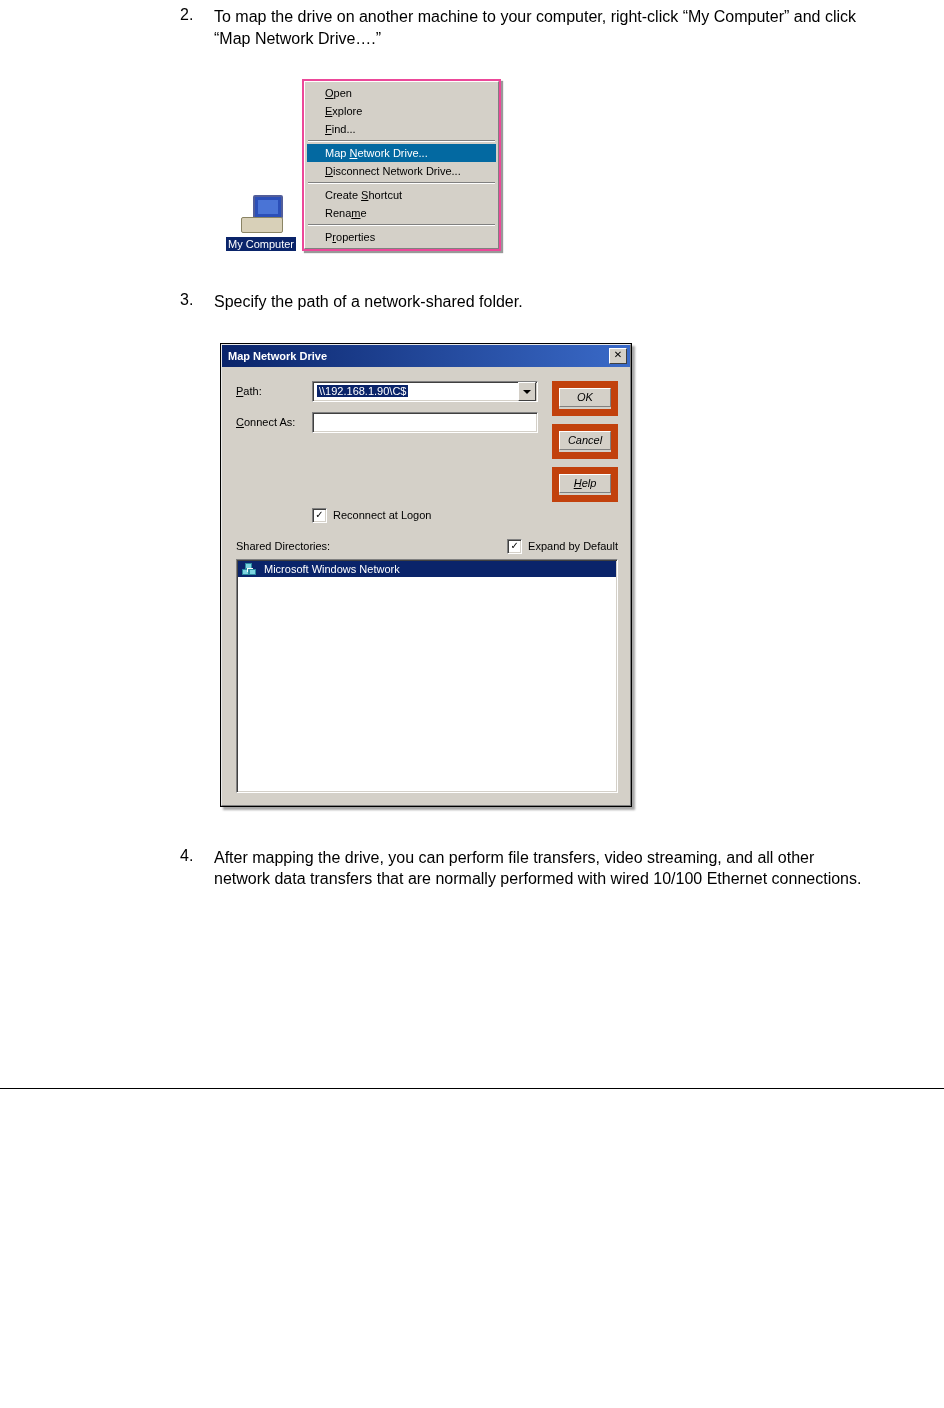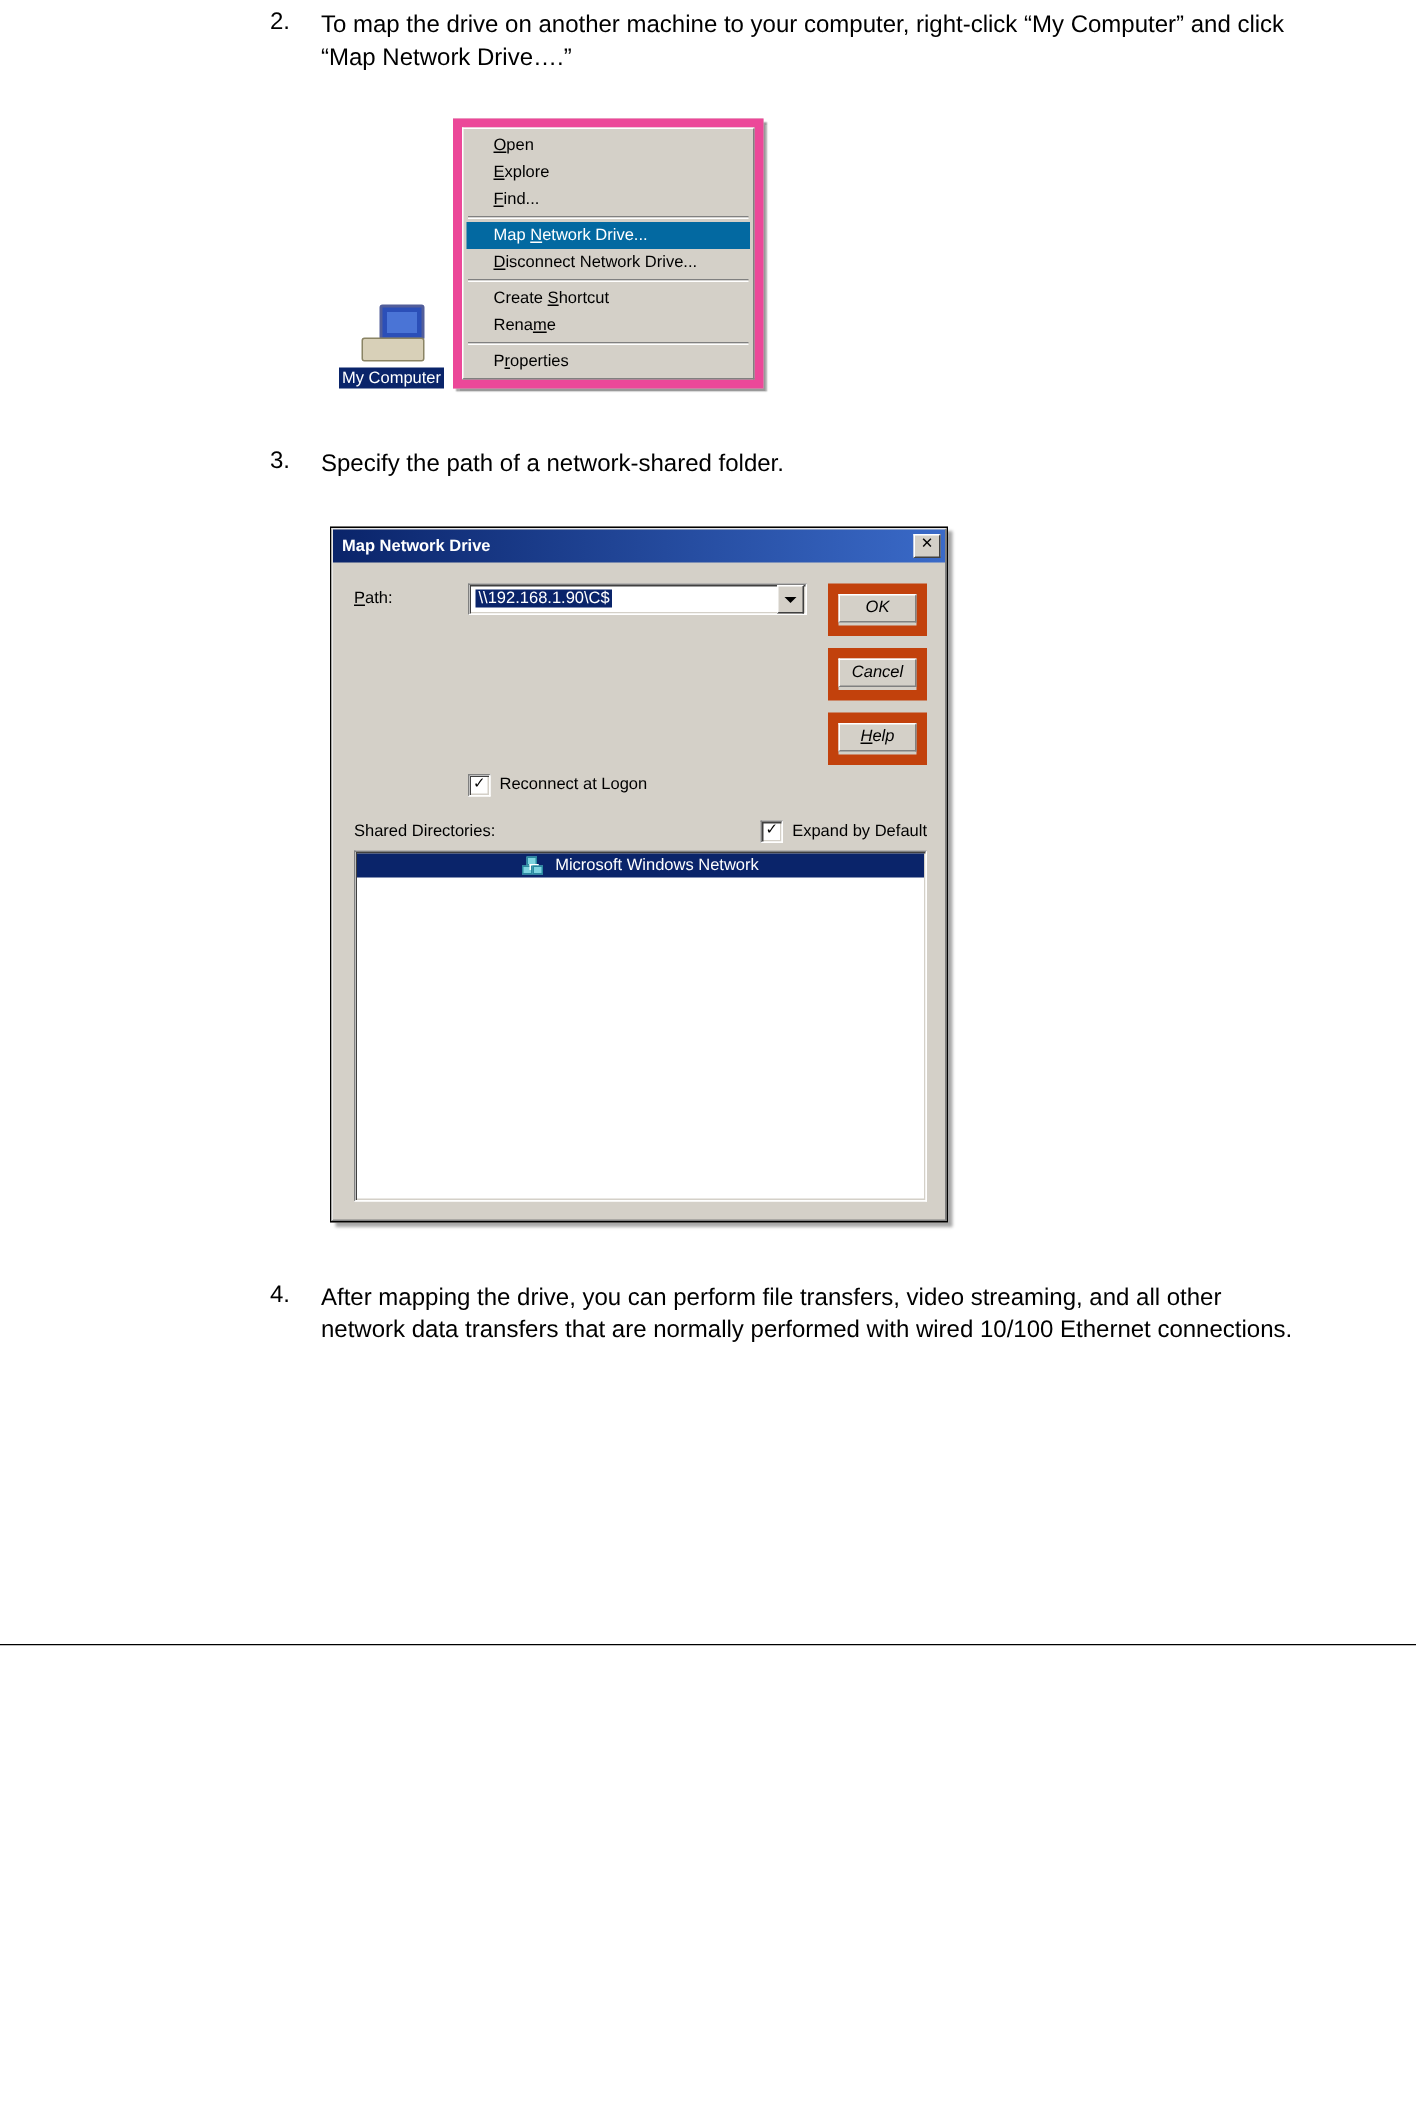--- a/index.html
+++ b/index.html
@@ -61,21 +61,21 @@
     background:#d8d0b8; border:1px solid #8a8464; border-radius:2px;
   }
   .my-computer-label {
     background:#0a246a; color:#fff; font-family:"Tahoma",sans-serif;
     font-size:11px; padding:1px 2px; margin-top:2px;
   }
   .context-menu {
     font-family:"Tahoma","MS Sans Serif",sans-serif;
     font-size:11px;
     background:#d4d0c8;
-    border:6px solid #ec4899;
+    border:2px solid #ec4899;
     box-shadow: 2px 2px 1px rgba(0,0,0,0.4);
     width: 195px;
   }
   .cm-inner {
     border-top:1px solid #fff; border-left:1px solid #fff;
     border-right:1px solid #808080; border-bottom:1px solid #808080;
     padding:2px;
   }
   .cm-item {
     padding: 3px 14px 3px 18px;
@@ -202,21 +202,21 @@
     height:230px;
     background:#fff;
     border:1px solid #808080;
     border-right-color:#fff; border-bottom-color:#fff;
     box-shadow: inset 1px 1px 0 #404040, inset -1px -1px 0 #d4d0c8;
     padding:1px;
   }
   .list-item-sel {
     background:#0a246a; color:#fff;
     padding:2px 4px;
-    display:flex; align-items:center;justify-content:center;
+    display:flex; align-items:center;
   }
   .net-icon {
     width:14px; height:12px; margin-right:8px; position:relative;
   }
   .net-icon::before,.net-icon::after{
     content:'';position:absolute;width:5px;height:4px;background:#7dd4e0;border:1px solid #2a8aa0;
   }
   .net-icon::before{left:0;top:6px;}
   .net-icon::after{right:0;top:6px;}
   .net-icon-stem{position:absolute;left:3px;top:0;width:5px;height:4px;background:#7dd4e0;border:1px solid #2a8aa0;}
@@ -284,20 +284,28 @@
                 <div class="lbl"><span class="ul">P</span><span>ath:</span></div>
                 <div class="field">
                   <div class="combo">
                     <span class="path-sel">\\192.168.1.90\C$</span>
                     <div class="dd-btn">
                         <div class="dd-arrow"></div>
                       </div>
                   </div>
                 </div>
               </div>
+              <div class="row">
+                <div class="lbl"><span class="ul">C</span><span>onnect As:</span></div>
+                <div class="field">
+                  <div class="textin">
+                      <span></span>
+                    </div>
+                </div>
+              </div>
             </div>
             <div class="btn-col">
               <div class="winbtn">
                   <div class="winbtn-inner">OK</div>
                 </div>
               <div class="winbtn">
                   <div class="winbtn-inner">Cancel</div>
                 </div>
               <div class="winbtn">
                   <div class="winbtn-inner"><span class="ul">H</span><span>elp</span></div>

